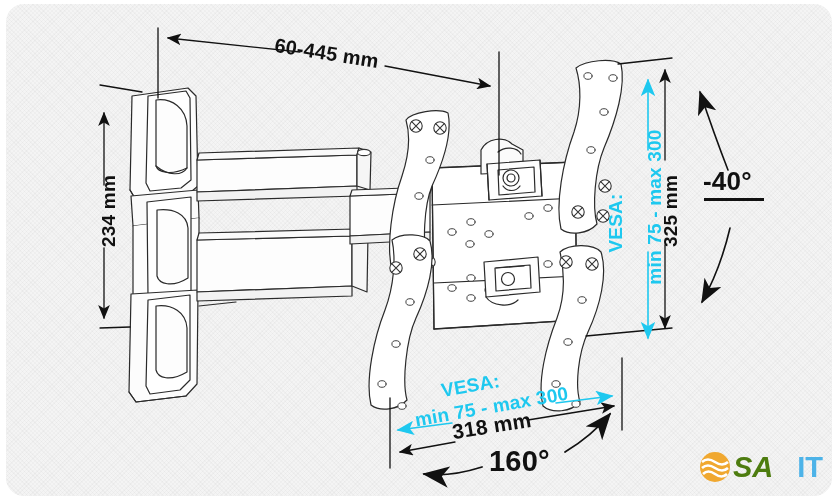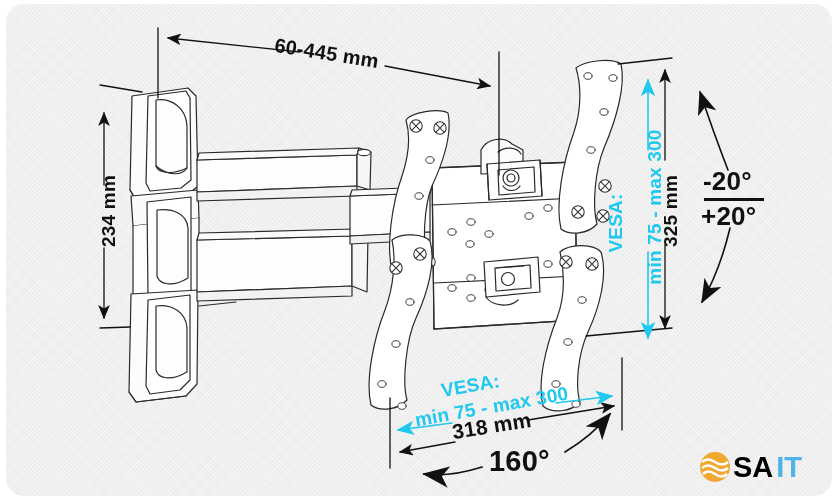--- a/index.html
+++ b/index.html
@@ -14,21 +14,21 @@
           repeating-linear-gradient(-45deg,rgba(0,0,0,.022) 0 1px,transparent 1px 3px);
         pointer-events:none;}
   #art{position:absolute;left:0;top:0;width:838px;height:500px;}
   .lbl{position:absolute;white-space:nowrap;font-weight:700;color:#111;
        letter-spacing:.2px;}
   .cy{color:#1ec8ef;}
   .rot{transform-origin:50% 50%;}
   #logo{position:absolute;left:700px;top:452px;display:flex;align-items:center;gap:3px;}
   #logo .mark{width:30px;height:30px;border-radius:50%;background:#f0a830;position:relative;overflow:hidden;}
   #logo .txt{font-size:29px;font-weight:700;line-height:1;}
-  .grn{color:#000000;} .blu{color:#4db3e8;}
+  .grn{color:#4d7c0f;font-style:italic;} .blu{color:#4db3e8;margin-left:21px;}
 </style>
 </head>
 <body>
 
 <div id="stage">
   <div id="card"></div>
 
   <svg id="art" viewBox="0 0 838 500" xmlns="http://www.w3.org/2000/svg">
     <defs>
       <marker id="ah" markerWidth="11" markerHeight="9" refX="10" refY="4.5" orient="auto">
@@ -253,23 +253,22 @@
   <div class="lbl rot" style="left:635px;top:200px;font-size:19px;transform:rotate(-90deg);">325 mm</div>
 
   <div class="lbl rot" style="left:452px;top:414px;font-size:21px;transform:rotate(-9deg);">318 mm</div>
 
   <div class="lbl cy rot" style="left:586px;top:212px;font-size:19px;transform:rotate(-90deg);">VESA:</div>
   <div class="lbl cy rot" style="left:577px;top:196px;font-size:19px;transform:rotate(-90deg);">min 75 - max 300</div>
 
   <div class="lbl cy rot" style="left:441px;top:375px;font-size:19px;transform:rotate(-10deg);">VESA:</div>
   <div class="lbl cy rot" style="left:414px;top:396px;font-size:19px;transform:rotate(-10deg);">min 75 - max 300</div>
 
-  <div class="lbl" style="left:703px;top:166px;font-size:26px;">-20°</div>
+  <div class="lbl" style="left:703px;top:166px;font-size:26px;">-40°</div>
   <div style="position:absolute;left:704px;top:198px;width:60px;height:3px;background:#111;"></div>
-  <div class="lbl" style="left:701px;top:201px;font-size:26px;">+20°</div>
 
   <div class="lbl" style="left:489px;top:445px;font-size:29px;">160°</div>
 
   <div id="logo">
     <div class="mark">
       <svg width="30" height="30" viewBox="0 0 30 30">
         <path d="M2,10 Q7.5,5 15,10 T28,10" stroke="#fff" stroke-width="2.6" fill="none"></path>
         <path d="M2,16 Q7.5,11 15,16 T28,16" stroke="#fff" stroke-width="2.6" fill="none"></path>
         <path d="M3,22 Q8,17 15,22 T27,22" stroke="#fff" stroke-width="2.6" fill="none"></path>
       </svg>

